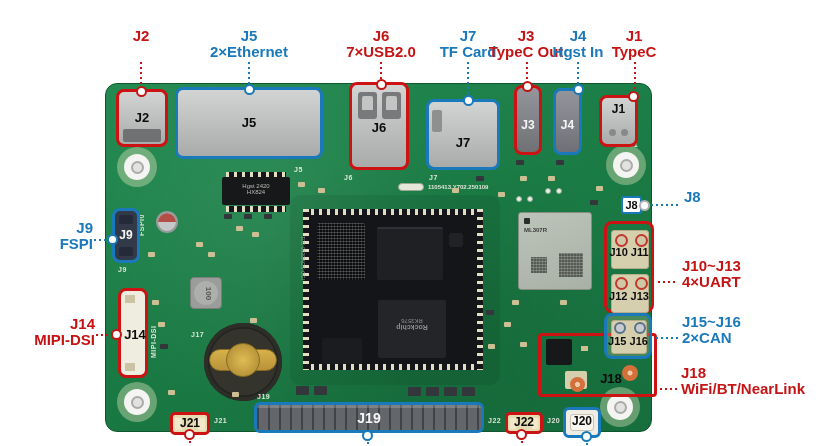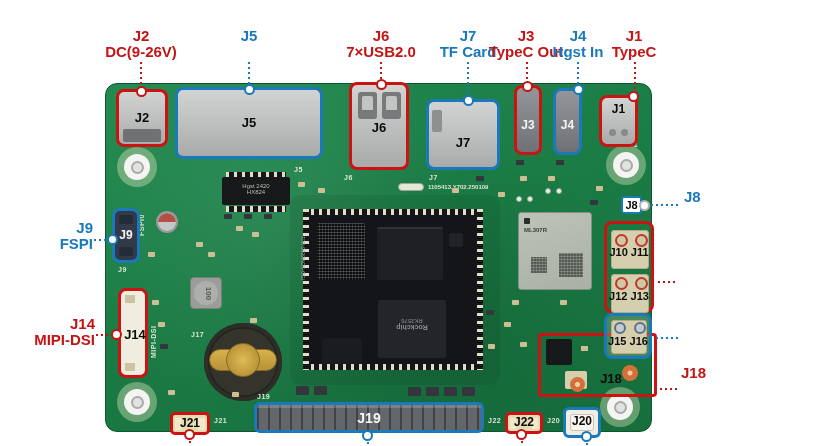--- a/index.html
+++ b/index.html
@@ -310,24 +310,24 @@
   <div class="vdot c-red" style="left:189px;top:441px;height:5px;"></div>
   <div class="marker c-blue" style="left:362px;top:430px;"></div>
   <div class="vdot c-blue" style="left:367px;top:442px;height:4px;"></div>
   <div class="marker c-red" style="left:516px;top:429px;"></div>
   <div class="vdot c-red" style="left:521px;top:441px;height:5px;"></div>
   <div class="marker c-blue" style="left:581px;top:431px;"></div>
   <div class="vdot c-blue" style="left:586px;top:443px;height:3px;"></div>
 
   <div class="callout ctr c-red" style="left:86px;top:28px;width:110px;">
     <div class="l1">J2</div>
-    <div class="l2">DC(9-26V)</div>
   </div>
   <div class="callout ctr c-blue" style="left:194px;top:28px;width:110px;">
     <div class="l1">J5</div>
+    <div class="l2">2×Ethernet</div>
   </div>
   <div class="callout ctr c-red" style="left:326px;top:28px;width:110px;">
     <div class="l1">J6</div>
     <div class="l2">7×USB2.0</div>
   </div>
   <div class="callout ctr c-blue" style="left:423px;top:28px;width:90px;">
     <div class="l1">J7</div>
     <div class="l2">TF Card</div>
   </div>
   <div class="callout ctr c-red" style="left:481px;top:28px;width:90px;">
@@ -348,17 +348,26 @@
     <div class="l2">FSPI</div>
   </div>
   <div class="callout ral c-red" style="left:8px;top:316px;width:87px;">
     <div class="l1">J14</div>
     <div class="l2">MIPI-DSI</div>
   </div>
 
   <div class="callout lal c-blue" style="left:684px;top:189px;width:130px;">
     <div class="l1">J8</div>
   </div>
+  <div class="callout lal c-red" style="left:682px;top:258px;width:135px;">
+    <div class="l1">J10~J13</div>
+    <div class="l2">4×UART</div>
+  </div>
+  <div class="callout lal c-blue" style="left:682px;top:314px;width:135px;">
+    <div class="l1">J15~J16</div>
+    <div class="l2">2×CAN</div>
+  </div>
   <div class="callout lal c-red" style="left:681px;top:365px;width:140px;">
     <div class="l1">J18</div>
+    <div class="l2">WiFi/BT/NearLink</div>
   </div>
 
 </div>
 
 </body></html>

